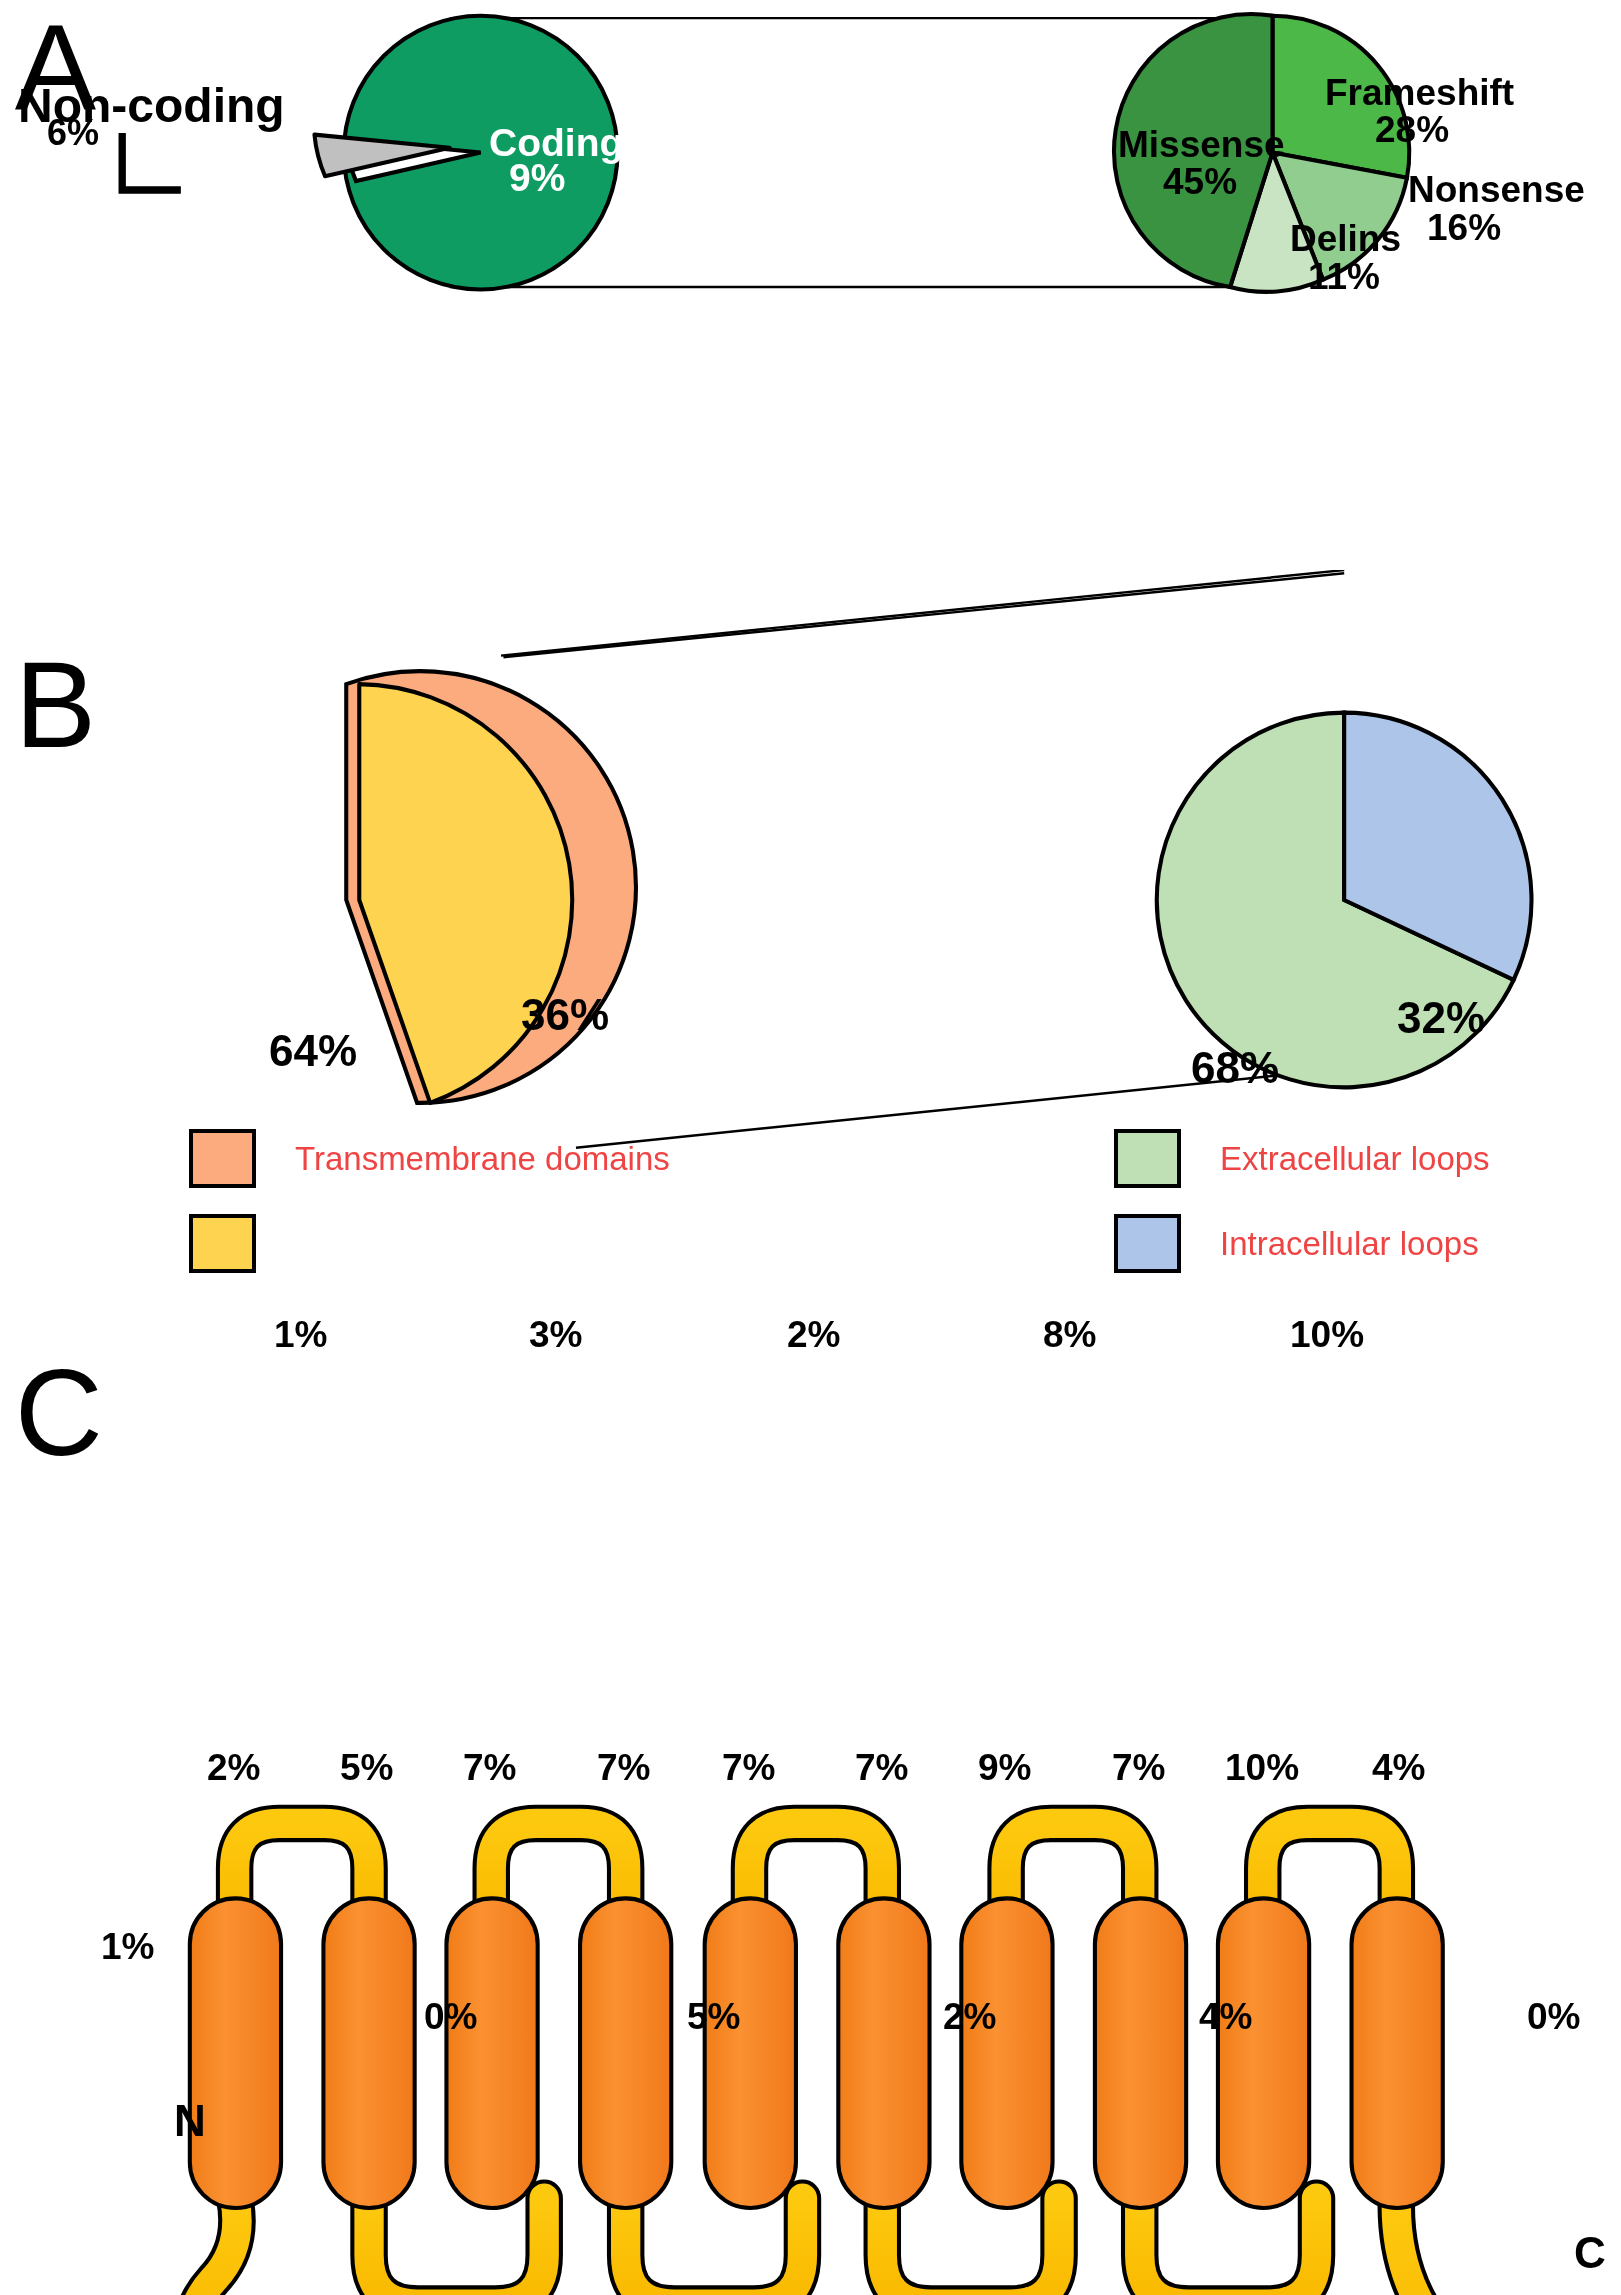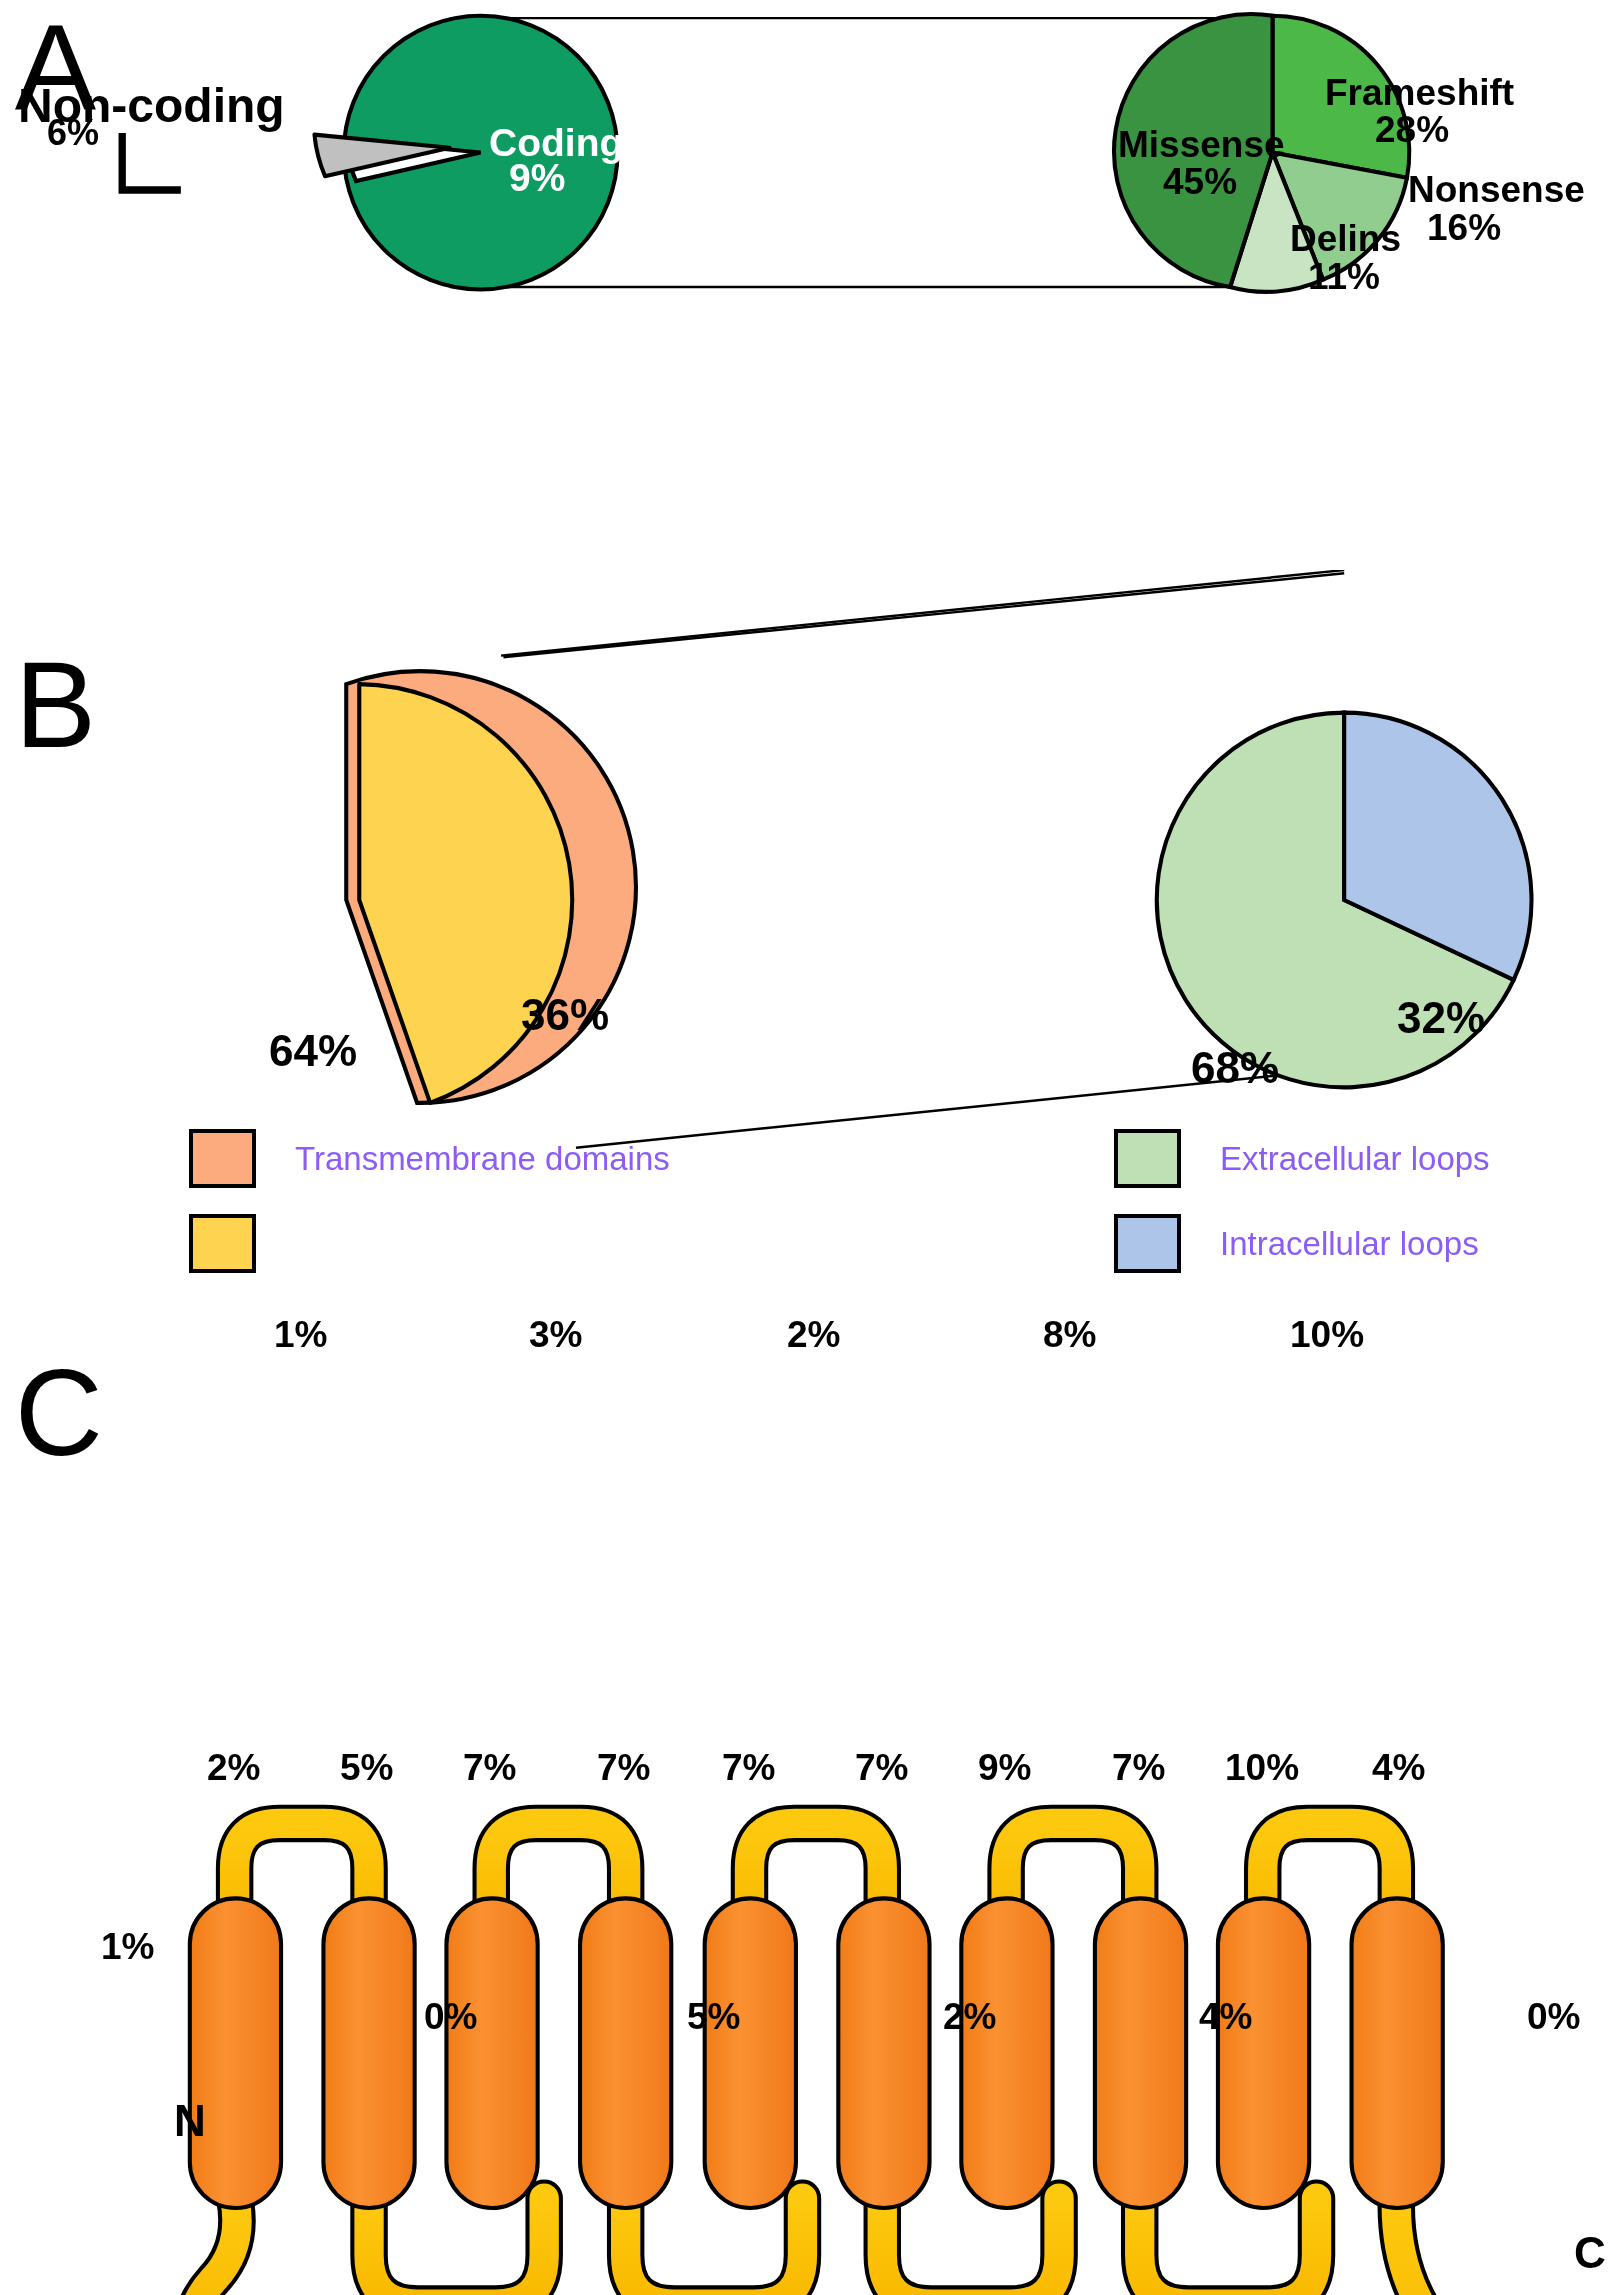--- a/index.html
+++ b/index.html
@@ -2,21 +2,21 @@
 <html style="font-size:13px"><head>
 <meta charset="utf-8">
 <style>
   html,body{margin:0;padding:0;background:#fff;}
   body{width:1622px;height:2295px;position:relative;font-family:"Liberation Sans",sans-serif;color:#000;}
   .fig{position:absolute;left:0;top:0;width:1622px;height:2295px;}
   .panel-letter{position:absolute;font-family:"Liberation Sans",sans-serif;font-weight:400;font-size:122px;line-height:1;color:#000;}
   .txt{position:absolute;font-weight:bold;white-space:nowrap;}
   .lbl-white{color:#fff;}
   .legend-box{position:absolute;border:4.9px solid #000;box-sizing:border-box;}
-  .legend-text{position:absolute;font-size:33px;font-weight:400;white-space:nowrap;color:#8b5cf6;}
+  .legend-text{position:absolute;font-size:33px;font-weight:400;white-space:nowrap;color:#ef4444;}
   .legend-text i{font-style:italic;}
   svg{display:block;}
 </style>
 </head>
 <body>
 
 <div class="fig">
 
   <div class="panel-letter" style="left:14.7px;top:6.5px;">A</div>
 

